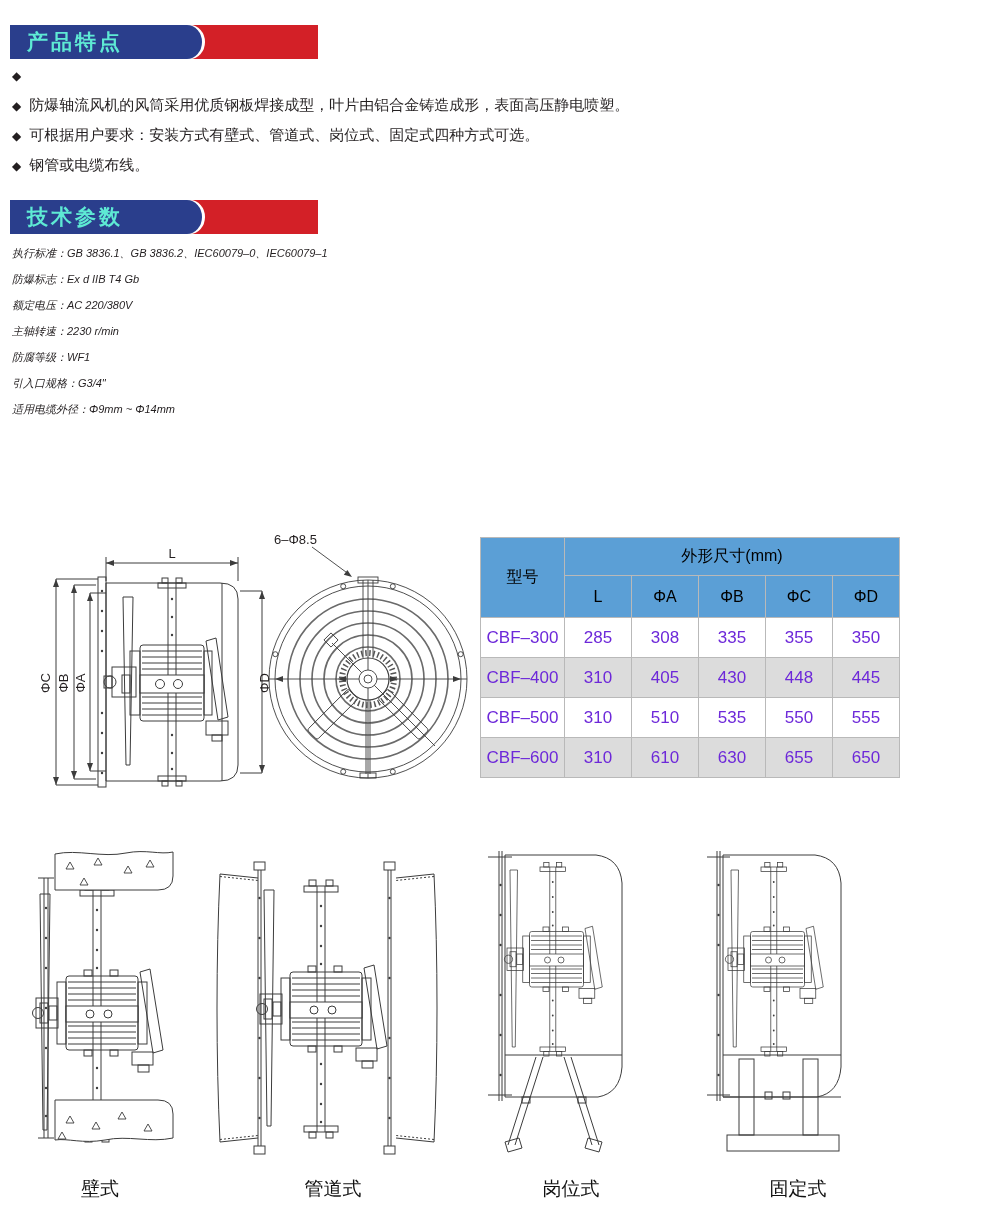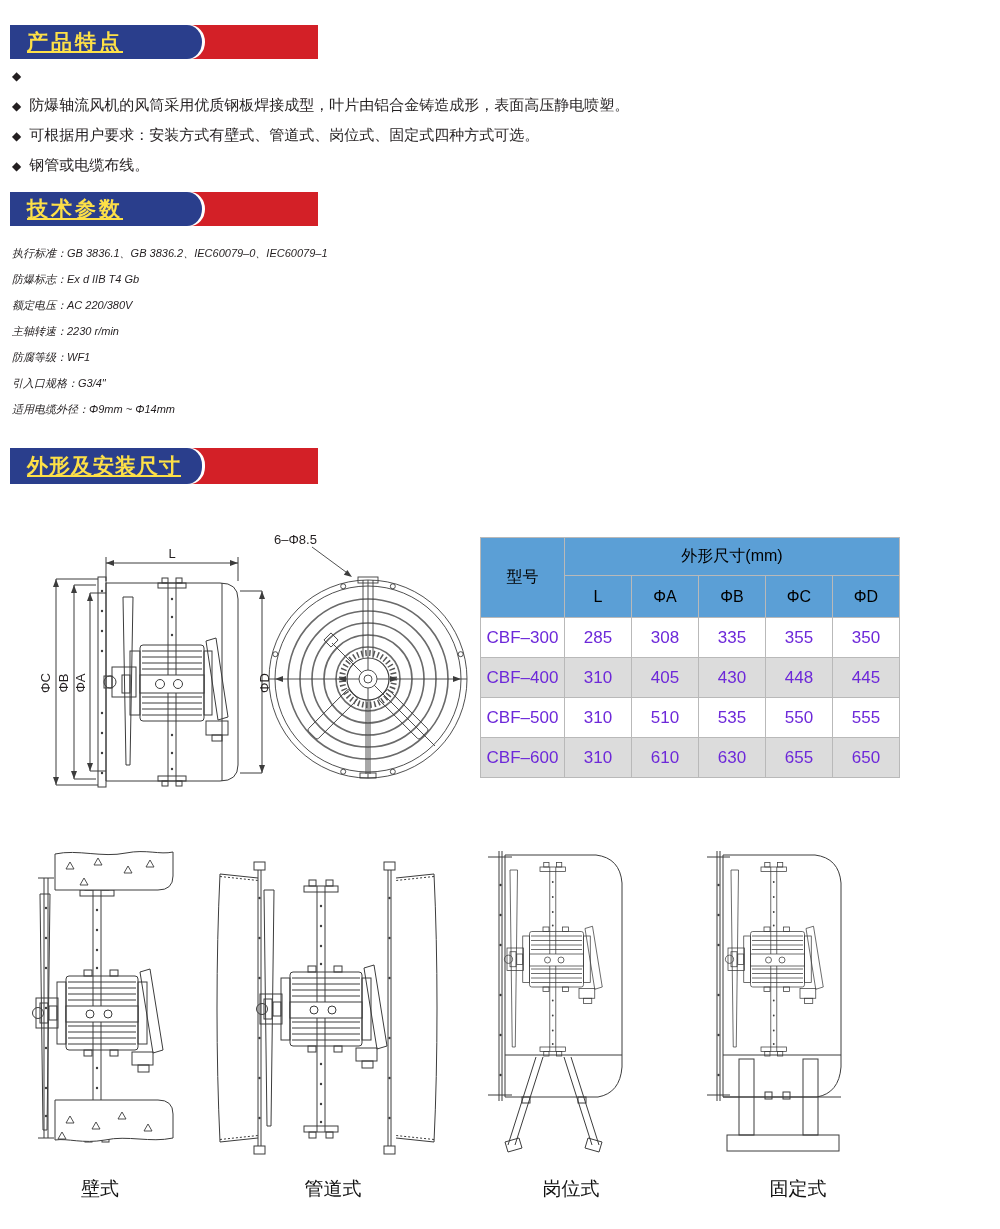--- a/index.html
+++ b/index.html
@@ -5,21 +5,21 @@
   html,body{margin:0;padding:0;background:#fff;}
   .page{position:relative;width:1000px;height:1229px;background:#ffffff;overflow:hidden;
         font-family:"Liberation Sans",sans-serif;color:#231f20;}
 
   
   .banner{position:absolute;left:10px;width:308px;height:34px;}
   .banner .red{position:absolute;left:150px;top:0;right:0;bottom:0;background:#d32027;}
   .banner .blue{position:absolute;left:0;top:0;bottom:0;width:192px;background:#2a3e8c;
       border-radius:0 15px 15px 0 / 0 17px 17px 0;box-shadow:3px 0 0 0 #ffffff;
       display:flex;align-items:center;padding-left:17px;box-sizing:border-box;}
-  .banner .blue span{color:#fde047;font-weight:bold;font-size:21px;letter-spacing:3px;white-space:nowrap;text-decoration:underline;}
+  .banner .blue span{color:#5eead4;font-weight:bold;font-size:21px;letter-spacing:3px;white-space:nowrap;}
   .banner.tall{height:36px;}
   .banner.tall .blue span{letter-spacing:1px;}
 
   .bullets{position:absolute;left:12px;top:66px;list-style:none;margin:0;padding:0;font-size:15px;}
   .bullets li{margin-bottom:9px;display:flex;gap:8px;align-items:baseline;line-height:20px;}
   .diamond{font-size:12px;}
 
   .specs{position:absolute;left:12px;top:243px;font-size:11px;font-style:italic;}
   .spec-line{margin-bottom:6px;line-height:20px;}
 
@@ -102,43 +102,37 @@
     <li>
       <span class="diamond">◆</span>
       <span>可根据用户要求：安装方式有壁式、管道式、岗位式、固定式四种方式可选。</span>
       </li>
     <li>
       <span class="diamond">◆</span>
       <span>钢管或电缆布线。</span>
       </li>
   </ul>
 
-  <div class="banner" style="top:192px">
+  <div class="banner" style="top:200px">
     <div class="red"></div>
     <div class="blue">
       <span>技术参数</span>
     </div>
   </div>
 
   <div class="specs">
     <div class="spec-line"><span>执行标准：</span><span>GB 3836.1、GB 3836.2、IEC60079–0、IEC60079–1</span></div>
     <div class="spec-line"><span>防爆标志：</span><span>Ex d IIB T4 Gb</span></div>
     <div class="spec-line"><span>额定电压：</span><span>AC 220/380V</span></div>
     <div class="spec-line"><span>主轴转速：</span><span>2230 r/min</span></div>
     <div class="spec-line"><span>防腐等级：</span><span>WF1</span></div>
     <div class="spec-line"><span>引入口规格：</span><span>G3/4"</span></div>
     <div class="spec-line"><span>适用电缆外径：</span><span>Φ9mm ~ Φ14mm</span></div>
   </div>
 
-  <div class="banner tall" style="top:448px">
-    <div class="red"></div>
-    <div class="blue">
-      <span>外形及安装尺寸</span>
-    </div>
-  </div>
 
   <svg class="drawing" style="left:22px;top:533px" width="252" height="262" viewBox="0 0 252 262">
     <g fill="none" stroke="#3c3c3c" stroke-width="1">
       <path d="M84,50 L198,50 Q216,50 216,66 L216,232 Q216,248 198,248 L84,248 Z"></path>
       <line x1="200" y1="50" x2="200" y2="248"></line>
       <rect x="76" y="44" width="8" height="210"></rect>
       <line x1="146" y1="50" x2="146" y2="248"></line>
         <line x1="154" y1="50" x2="154" y2="248"></line>
       <rect x="136" y="50" width="28" height="5"></rect>
         <rect x="140" y="45" width="6" height="5"></rect>

